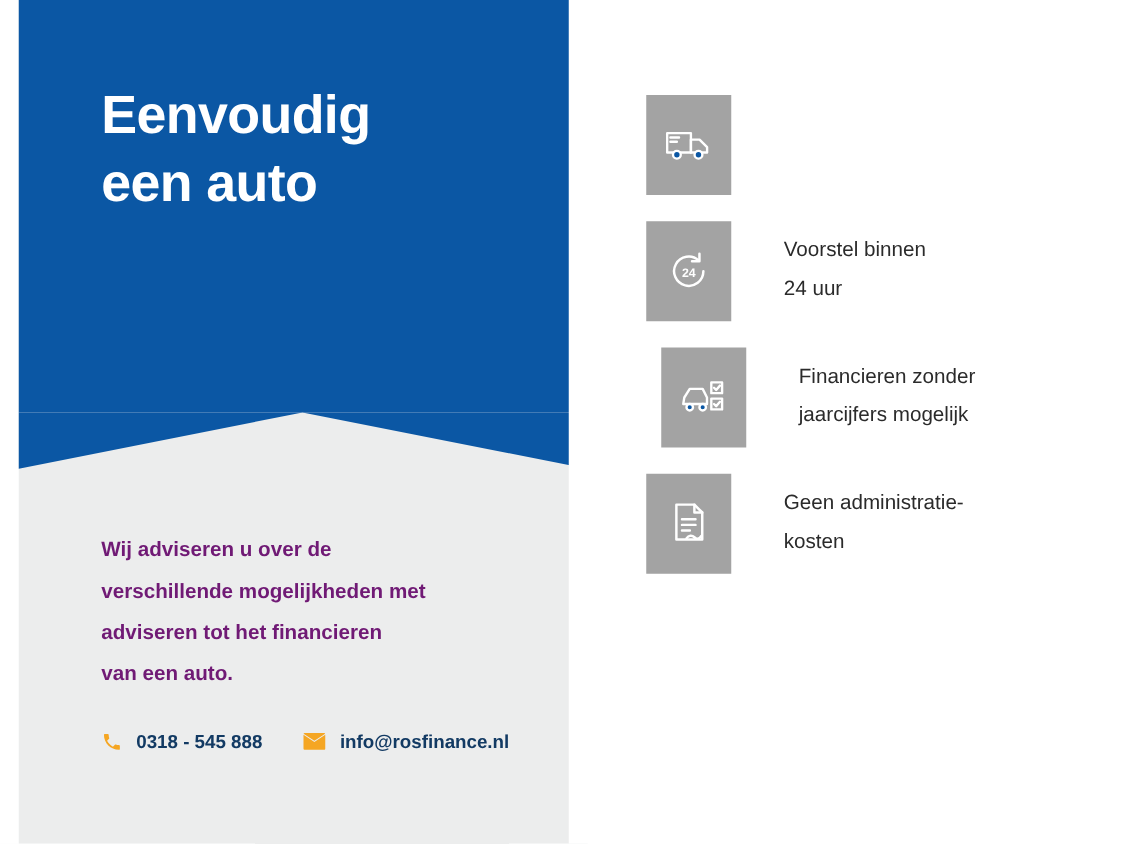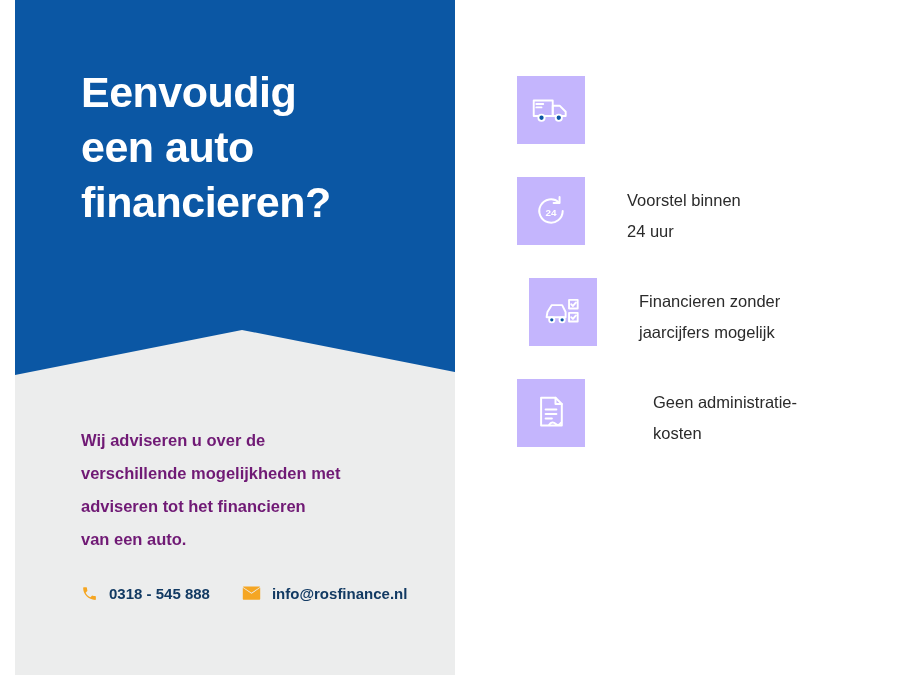--- a/index.html
+++ b/index.html
@@ -103,53 +103,52 @@
     background: #ffffff;
   }
   .feature {
     position: absolute;
     left: 62px;
     display: flex;
     align-items: flex-start;
   }
   .feature-icon {
     width: 68px;
-    height: 68px;
-    background: #c4b5fd;
+    height: 80px;
+    background: #a3a3a3;
     flex: 0 0 68px;
     display: flex;
     align-items: center;
     justify-content: center;
   }
   .feature-text {
     margin-left: 42px;
     color: #2b2b2b;
     font-size: 16.5px;
     line-height: 1.85;
     padding-top: 8px;
     white-space: nowrap;
   }
   .f1 { top: 76px; }
   .f2 { top: 177px; }
   .f3 { top: 278px; padding-left: 12px; }
-  .f4 { top: 379px; gap: 26px; }
+  .f4 { top: 379px; }
 </style>
 </head>
 <body>
 
 <div class="page">
 
   <div class="left-panel">
     <div class="blue-block"></div>
     <div class="blue-notch"></div>
 
     <div class="headline">
       <div>Eenvoudig</div>
       <div>een auto</div>
-      <div>financieren?</div>
     </div>
 
     <div class="body-copy">
       <div>Wij adviseren u over de</div>
       <div>verschillende mogelijkheden met</div>
       <div>adviseren tot het financieren</div>
       <div>van een auto.</div>
     </div>
 
     <div class="contact-row">

